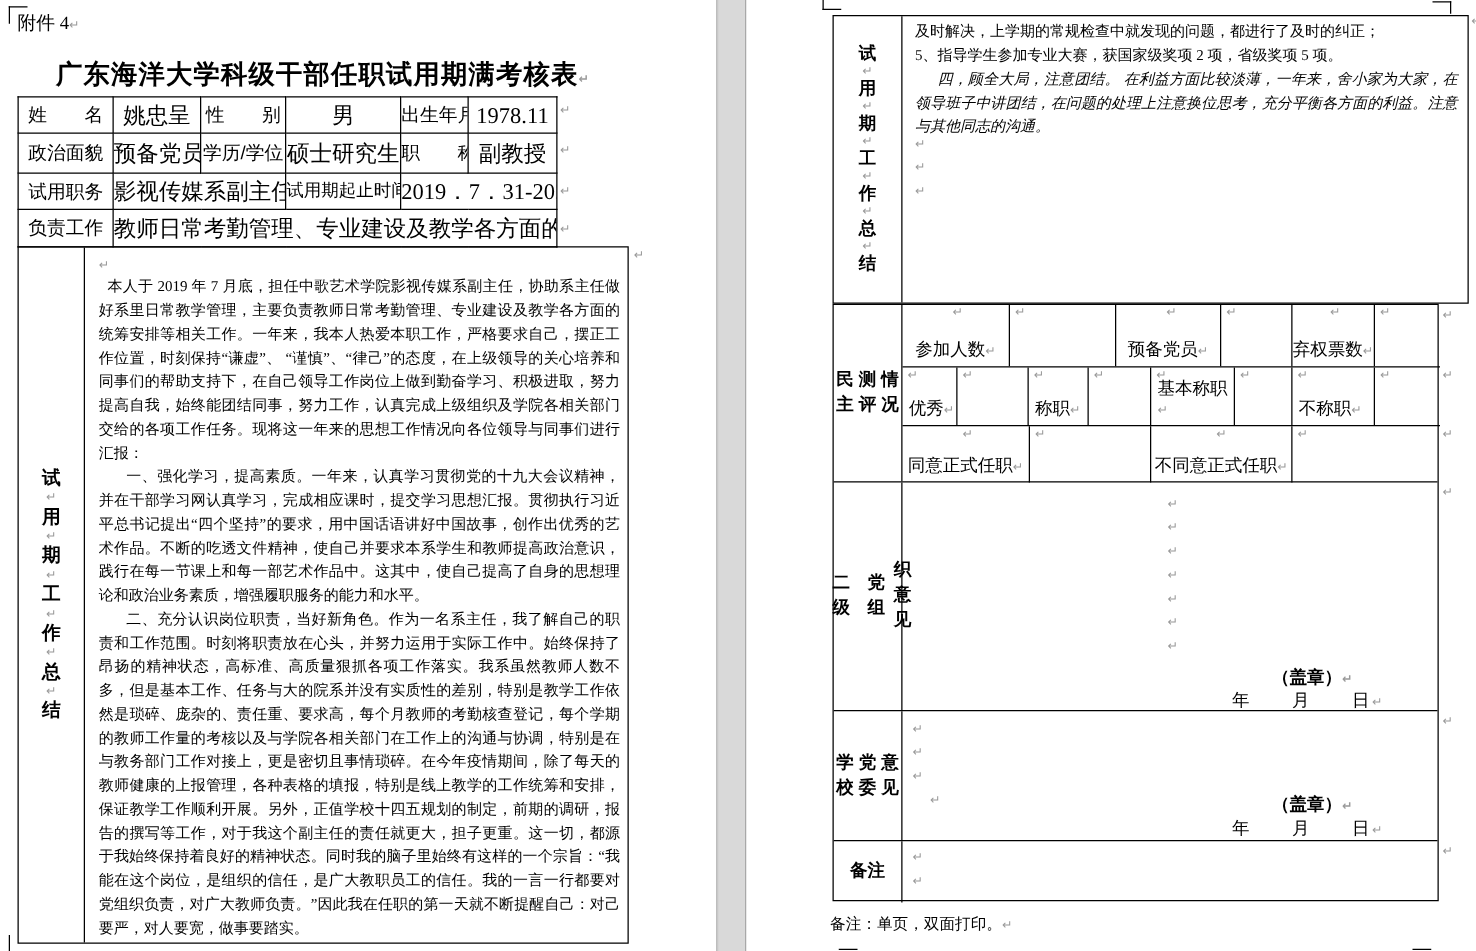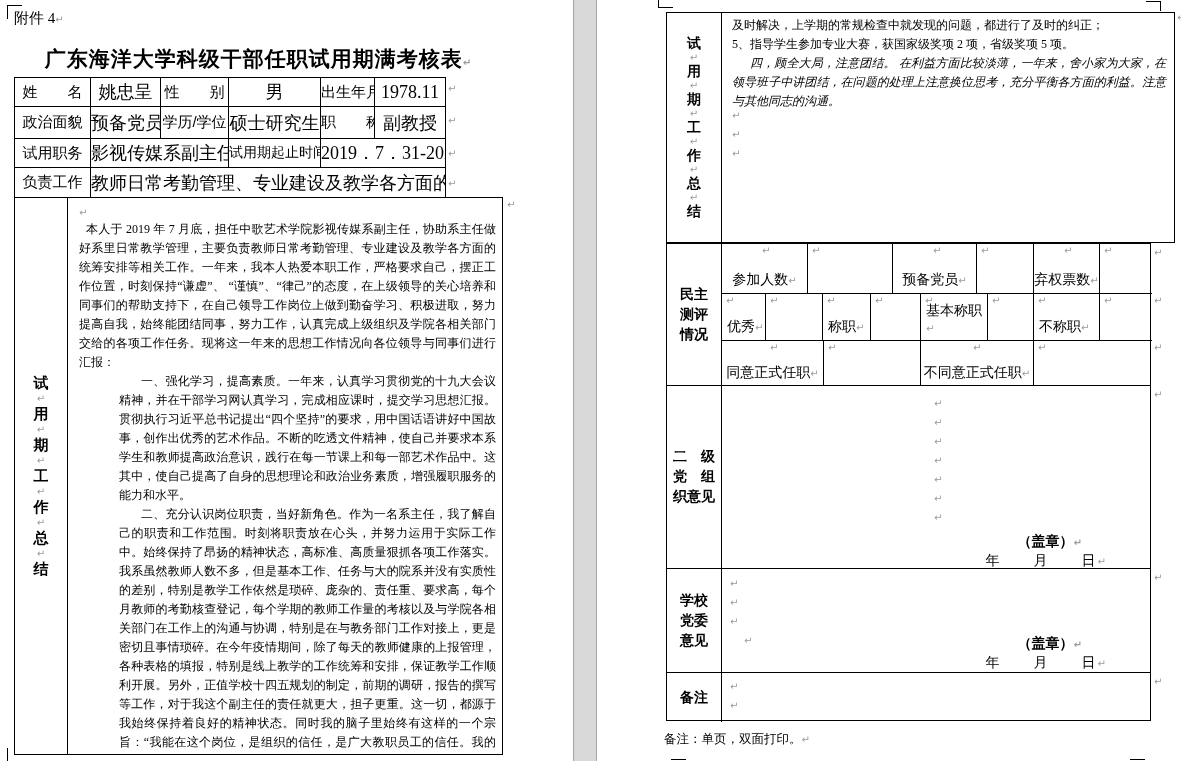--- a/index.html
+++ b/index.html
@@ -36,36 +36,36 @@
 
   
   .bodybox { position:absolute; left:14px; top:197px; width:489px; height:558px;
              border:1px solid #000; display:flex; }
   .vcol { width:53px; border-right:1px solid #000; display:flex; flex-direction:column;
           align-items:center; justify-content:center; flex:none; }
   .vcol .vchar { font-size:15px; font-weight:bold; line-height:20px; }
   .vcol .pm { line-height:11px; }
   .btext { flex:1; padding:4px 6px 0 11px; overflow:hidden; }
   .para { font-size:12px; line-height:19px; text-align:justify; }
-  .ind1 { text-indent:7px; } .ind2 { text-indent:22px;margin-left:40px; } .ind15 { text-indent:18px;font-style:italic; }
+  .ind1 { text-indent:7px; } .ind2 { text-indent:22px; } .ind15 { text-indent:18px;font-style:italic; }
 
   
   .sumbox { position:absolute; left:69px; top:12px; width:509px; height:231px;
             border:1px solid #000; display:flex; }
   .sumbox .vcol { width:55px; }
   .sumbox .vcol .vchar { font-size:14px; line-height:17px; }
   .sumbox .btext { padding:3px 8px 0 10px; }
 
   
   .t2 { position:absolute; left:69px; top:243px; width:485px; height:478px;
         border:1px solid #000; }
   .group { display:flex; border-bottom:1px solid #000; }
   .group:last-child { border-bottom:none; }
   .glabel { width:55px; flex:none; border-right:1px solid #000;
-            display:flex; flex-direction:column; align-items:center; justify-content:center;
+            display:flex; flex-direction:row; align-items:center; justify-content:center;
             font-weight:bold; font-size:14px; line-height:20px; text-align:center; }
   .gcontent { flex:1; position:relative; }
 
   .evrow { display:flex; border-bottom:1px solid #000; }
   .evrow:last-child { border-bottom:none; }
   .evcell { border-right:1px solid #000; font-size:14px; position:relative;
             display:flex; flex-direction:column; justify-content:flex-end;
             padding-bottom:4px; overflow:hidden; }
   .evcell:last-child { border-right:none; }
   .evcell .toppm { position:absolute; top:2px; left:4px; }

